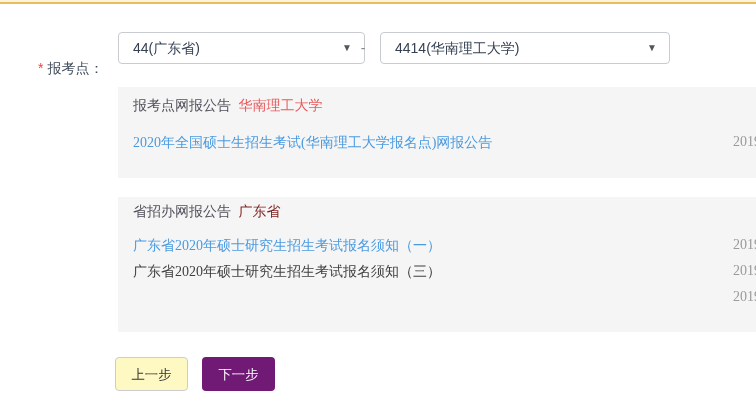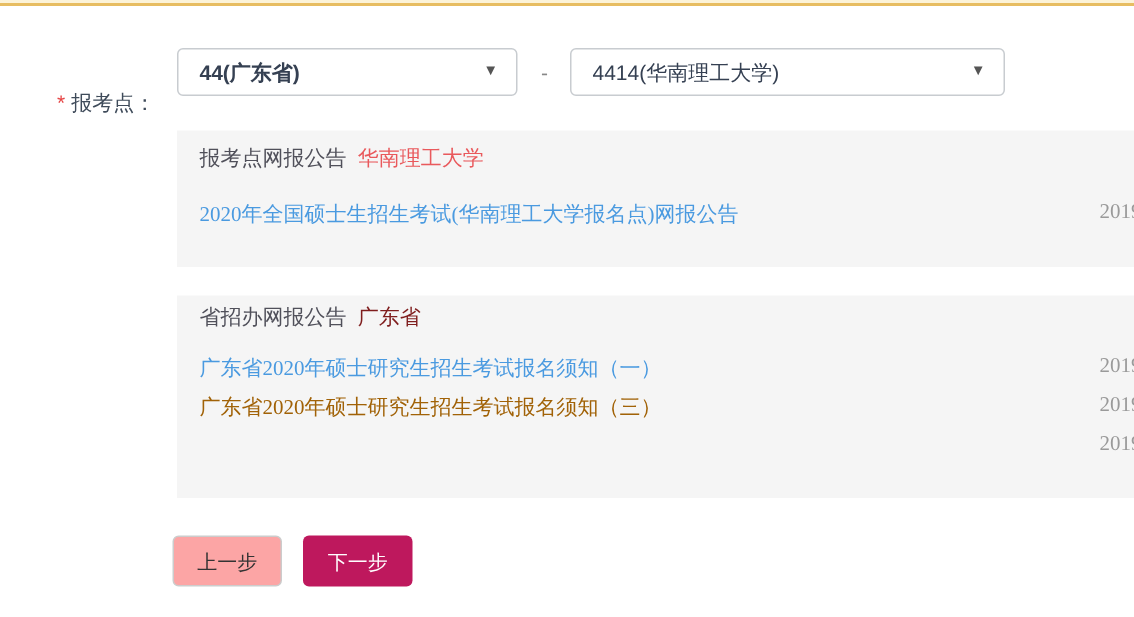--- a/index.html
+++ b/index.html
@@ -12,39 +12,39 @@
 
   
   .form-label { position: absolute; left: 38px; top: 32px; color: #3f4b5a; margin-top: 28px; }
   .form-label .req { color: #e64545; margin-right: 4px; }
 
   .select-box { position: absolute; top: 32px; height: 32px; background: #fff;
                 border: 1px solid #c8ccd0; border-radius: 4px; cursor: pointer; }
   .select-box .val { position: absolute; left: 14px; top: 0; line-height: 30px; color: #354052; white-space: nowrap; }
   .select-box .caret { position: absolute; right: 12px; top: 0; line-height: 30px;
                        font-size: 10px; color: #555; }
-  .select-province { left: 118px; width: 227px; font-weight: bold; }
+  .select-province { left: 118px; width: 247px; }
   .select-site { left: 380px; width: 290px; }
   .dash-sep { position: absolute; left: 356px; top: 32px; width: 14px; line-height: 32px;
               text-align: center; color: #888; }
 
   
   .panel { position: absolute; left: 118px; width: 638px; background: #f5f5f5; overflow: hidden; font-family: Liberation Serif, serif; }
   .panel-1 { top: 87px; height: 91px; }
   .panel-2 { top: 197px; height: 135px; }
   .panel .hdr { position: absolute; left: 15px; white-space: nowrap; color: #50505a; }
   .panel .hdr .hl { margin-left: 4px; cursor: pointer; }
   .notice-row { position: absolute; left: 0; width: 100%; height: 16px; }
   .notice-row a { position: absolute; left: 15px; text-decoration: none; white-space: nowrap; cursor: pointer; }
   .notice-row .date { position: absolute; left: 615px; color: #9a9a9a; white-space: nowrap; }
 
   
   .btn { position: absolute; top: 357px; height: 34px; border-radius: 4px; text-align: center;
          line-height: 33px; cursor: pointer; }
-  .btn-prev { left: 115px; width: 73px; background: #fca5a5; border: 1px solid #ccc; color: #333; }
+  .btn-prev { left: 115px; width: 73px; background: #fef9c3; border: 1px solid #ccc; color: #333; }
   .btn-next { left: 202px; width: 73px; border: none; color: #fff; }
 </style>
 </head>
 <body>
 
 <div class="top-strip"></div>
 
 <div class="form-label"><span class="req">*</span><span>报考点：</span></div>
 
 <div class="select-box select-province">
@@ -73,22 +73,22 @@
 <div class="panel panel-2">
   <div class="hdr" style="top:6px;">
     <span>省招办网报公告</span>
     <span class="hl" style="color:#7f1d1d;">广东省</span>
   </div>
   <div class="notice-row" style="top:40px;">
     <a style="color:#4a9ae0;">广东省2020年硕士研究生招生考试报名须知（一）</a>
     <span class="date">2019</span>
   </div>
   <div class="notice-row" style="top:66px;">
-    <a style="color:#a16207;">广东省2020年硕士研究生招生考试报名须知（三）</a>
+    <a style="color:#404040;">广东省2020年硕士研究生招生考试报名须知（三）</a>
     <span class="date">2019</span>
   </div>
   <div class="notice-row" style="top:92px;">
     <span class="date">2019</span>
   </div>
 </div>
 
 <button class="btn btn-prev">上一步</button>
-<button class="btn btn-next" style="background:#be185d;">下一步</button>
+<button class="btn btn-next" style="background:#701a75;">下一步</button>
 
 </body></html>

